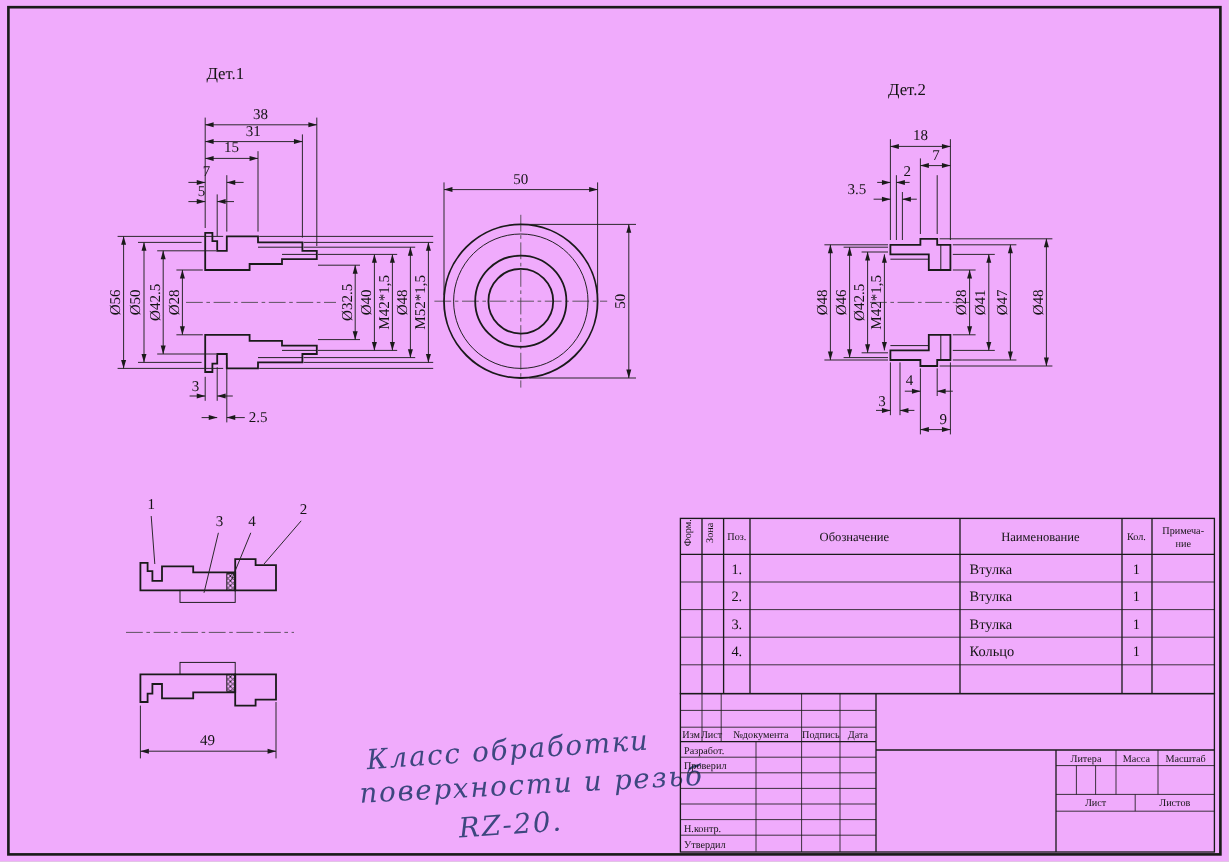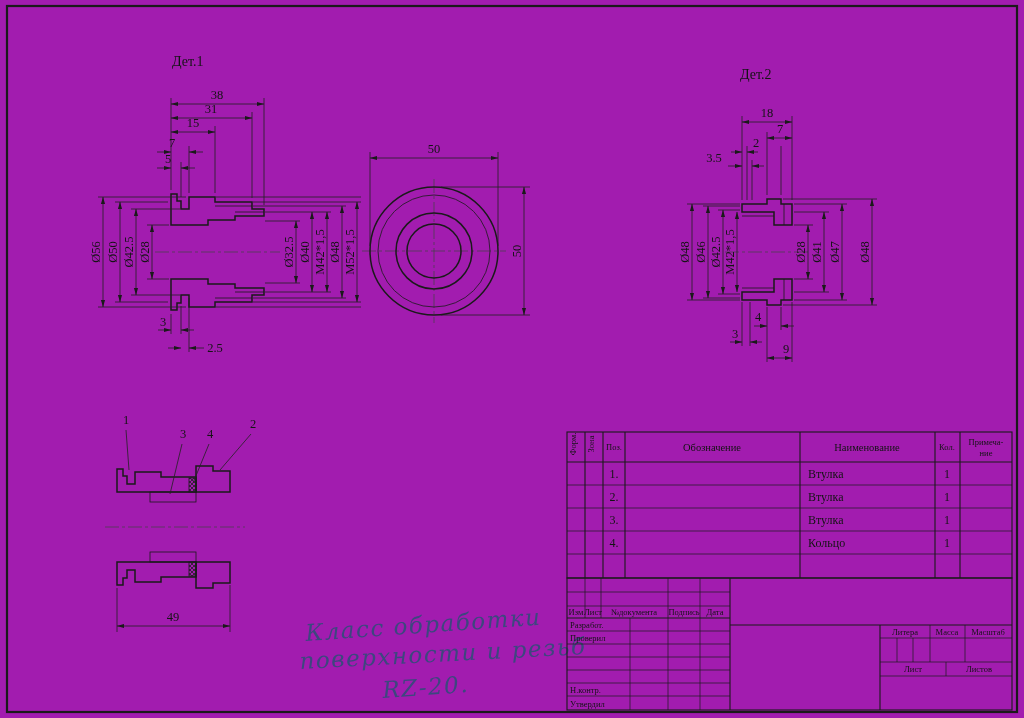--- a/index.html
+++ b/index.html
@@ -1,16 +1,16 @@
 <!DOCTYPE html>
 <html><head>
 <meta charset="utf-8">
 <style>
   html,body{margin:0;padding:0;background:#d8d8d6;}
-  #sheet{position:relative;width:1024px;height:718px;background:#a21caf;overflow:hidden;}
+  #sheet{position:relative;width:1024px;height:718px;background:#f0abfc;overflow:hidden;}
   svg{position:absolute;left:0;top:0;}
   text{font-family:"Liberation Serif", serif;fill:#141414;}
   .dim{font-size:12.5px;}
   .lbl{font-size:14px;}
   .tb{font-size:12px;}
   .tbm{font-size:10.5px;}
   .tbs{font-size:8.5px;}
   .hand{font-family:"DejaVu Serif", serif;font-style:italic;font-size:23px;fill:#3d477f;letter-spacing:1.5px;}
   .ol{fill:none;stroke:#1a1a1a;stroke-width:1.5;}
   .th{stroke:#1a1a1a;stroke-width:.8;fill:none;}

